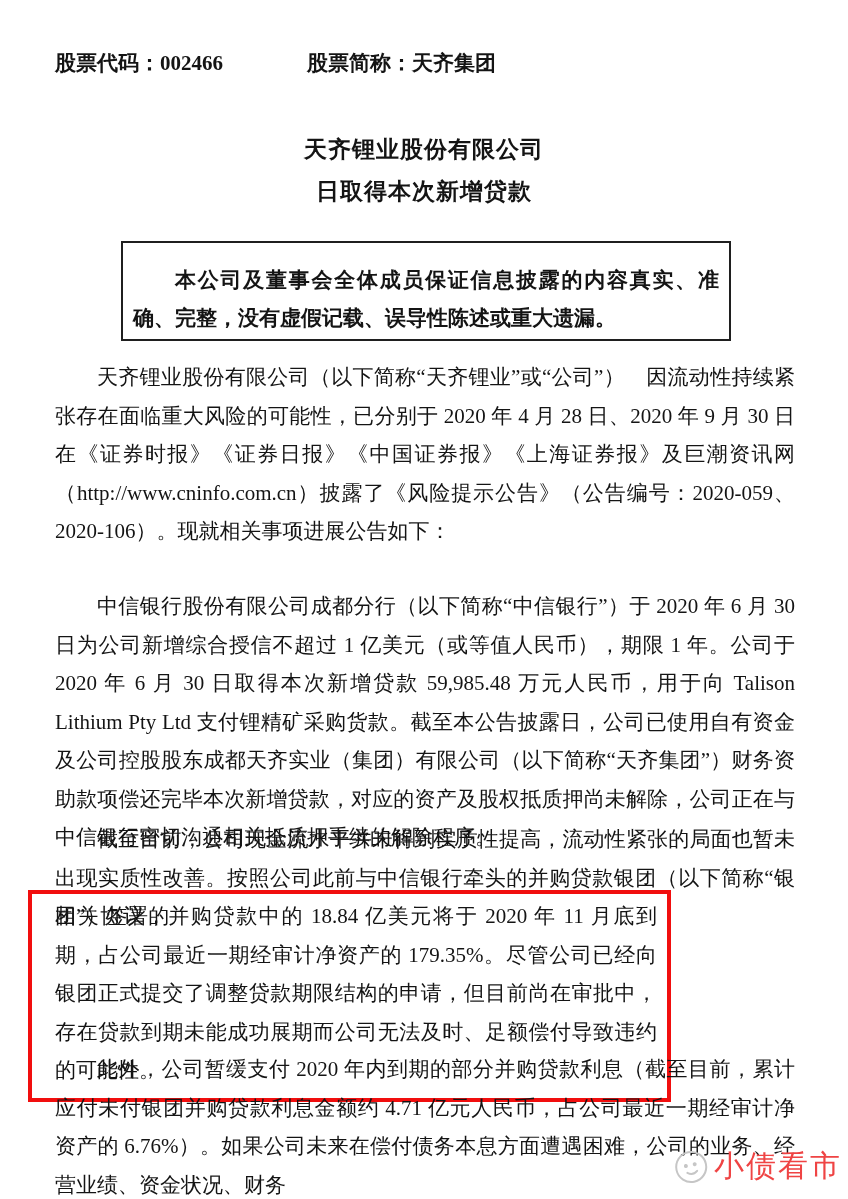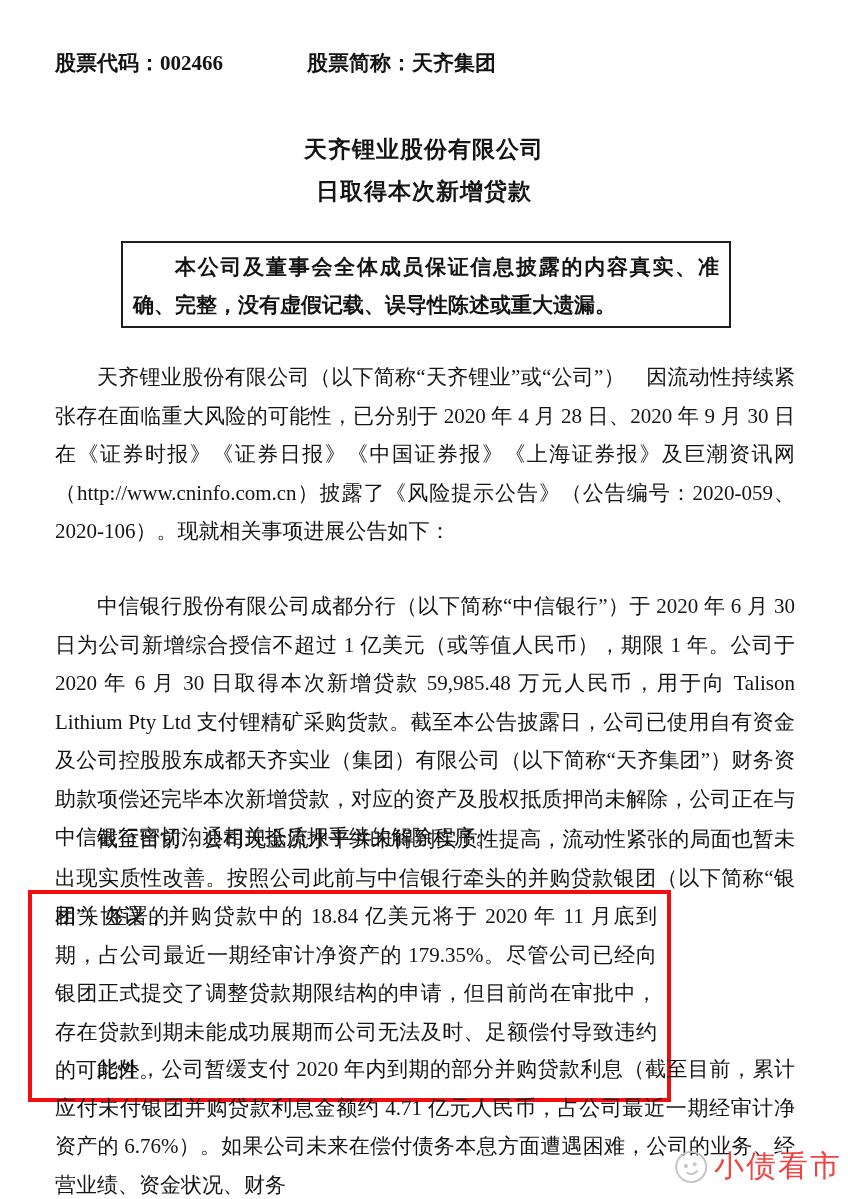--- a/index.html
+++ b/index.html
@@ -36,21 +36,21 @@
     letter-spacing: 1px;
   }
   .title.l1 { top: 134px; }
   .title.l2 { top: 176px; }
   .disclaimer-box {
     position: absolute;
     top: 241px;
     left: 121px;
     width: 610px;
     border: 2px solid #1f1f1f;
-    padding: 5px 10px 2px 10px;
+    padding: 18px 10px 2px 10px;
   }
   .disclaimer-box p {
     font-size: 21px;
     font-weight: bold;
     line-height: 38px;
     text-align: justify;
     text-indent: 2em;
   }
   .para {
     position: absolute;

